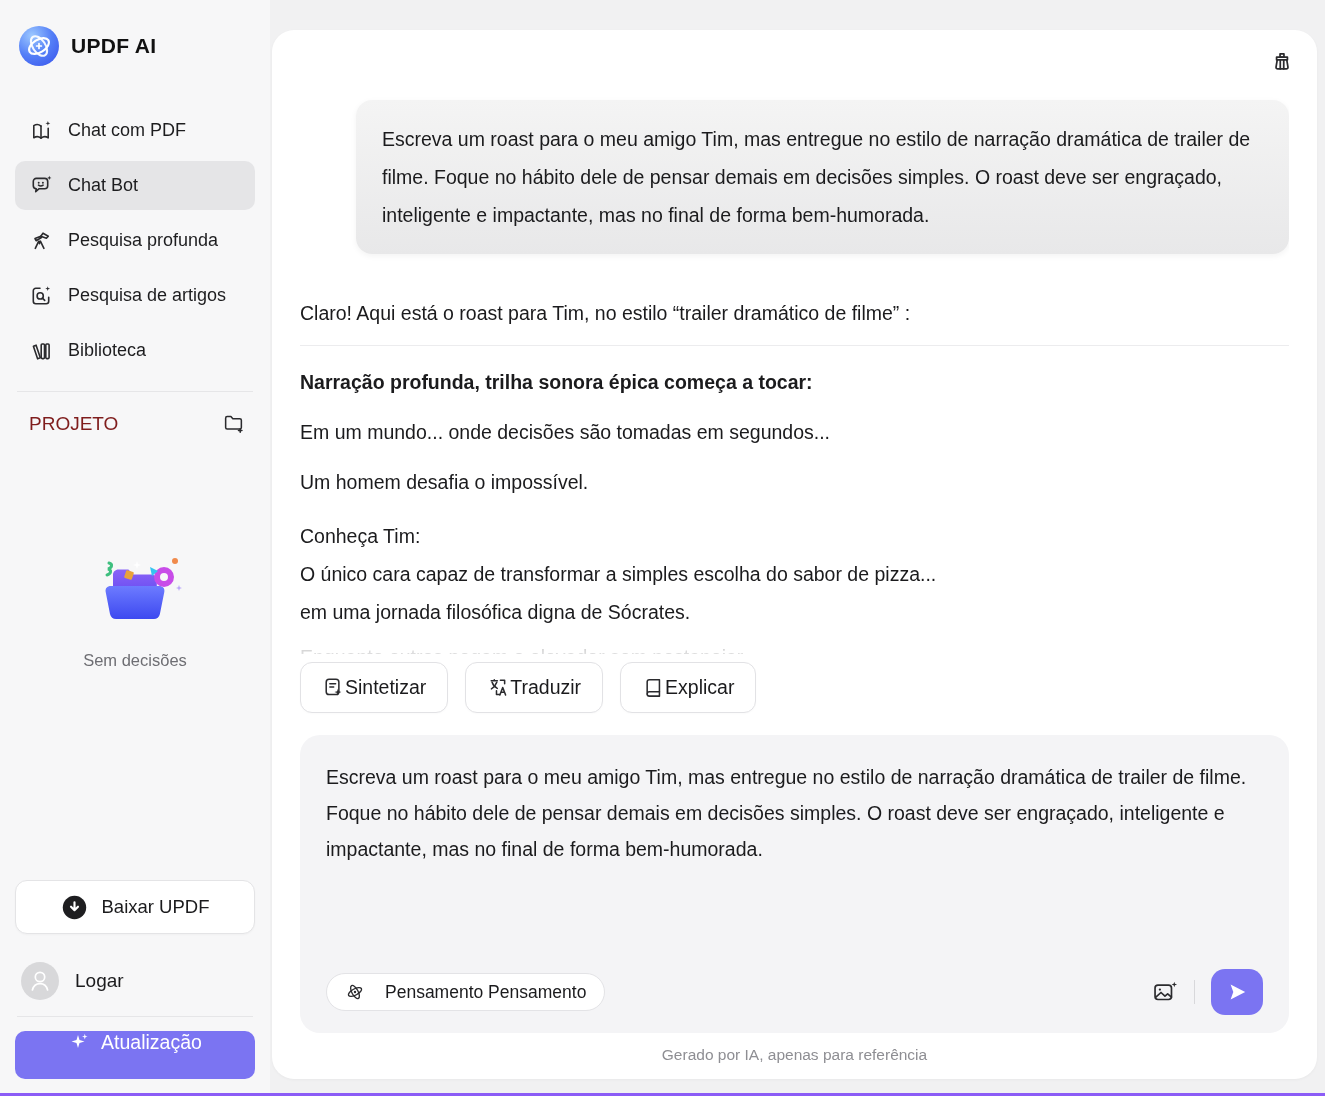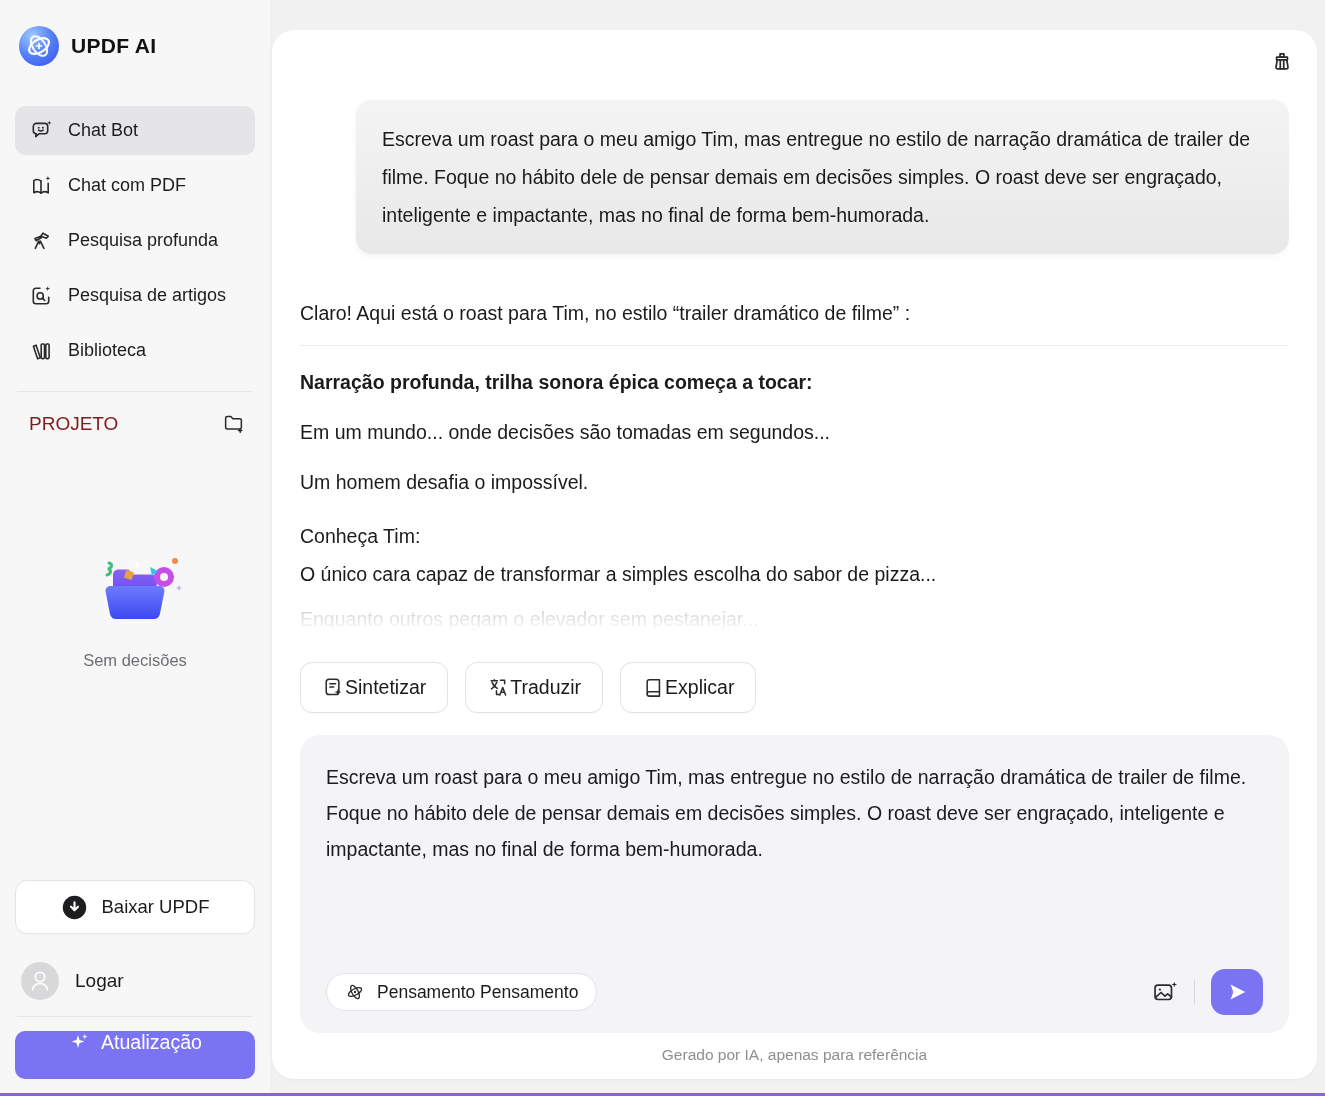--- a/index.html
+++ b/index.html
@@ -44,21 +44,21 @@
     -webkit-mask-image:linear-gradient(to bottom, rgba(0,0,0,.5), rgba(0,0,0,0) 95%);
     mask-image:linear-gradient(to bottom, rgba(0,0,0,.5), rgba(0,0,0,0) 95%); }
 
   .actions-row { display:flex; gap:17px; margin-top:8px; flex:none; }
   .action-btn { display:flex; align-items:center; gap:0; background:#fff; border:1px solid #E2E2E5; border-radius:12px; padding:0 21px; height:51px; font-size:19.5px; color:#1b1b1d; cursor:pointer; font-family:inherit; box-shadow:0 1px 2px rgba(0,0,0,.02); }
   .action-btn .icon { width:23px; height:23px; color:#2b2b2e; }
 
   .composer { flex:none; margin-top:22px; height:298px; background:#F4F4F6; border-radius:20px; padding:24px 26px 18px; display:flex; flex-direction:column; }
   .composer-text { font-size:19.5px; line-height:36px; color:#1b1b1d; outline:none; white-space:pre-wrap; }
   .composer-bottom { margin-top:auto; display:flex; align-items:center; }
-  .thinking-pill { display:flex; align-items:center; gap:12px; background:#fff; border:1px solid #E3E3E6; border-radius:999px; padding:0 18px; height:38px; font-size:17.5px; color:#1b1b1d; cursor:pointer; font-family:inherit; }
+  .thinking-pill { display:flex; align-items:center; gap:20px; background:#fff; border:1px solid #E3E3E6; border-radius:999px; padding:0 18px; height:38px; font-size:17.5px; color:#1b1b1d; cursor:pointer; font-family:inherit; }
   .thinking-pill .icon { width:20px; height:20px; color:#2b2b2e; }
   .composer-right { margin-left:auto; display:flex; align-items:center; gap:16px; }
   .imagegen-btn { width:27px; height:27px; color:#2b2b2e; background:none; border:none; padding:0; cursor:pointer; }
   .v-divider { width:1px; height:24px; background:#D8D8DB; }
   .send-btn { width:52px; height:46px; background:#7B74F2; border:none; border-radius:14px; display:flex; align-items:center; justify-content:center; cursor:pointer; }
   .send-btn .icon { width:24px; height:24px; }
 
   .card-footer { flex:none; text-align:center; font-size:15.5px; color:#8E8E93; padding:13px 0 9px; }
 </style>
 </head>
@@ -81,38 +81,38 @@
           <ellipse cx="20" cy="20" rx="11" ry="6.3" transform="rotate(-32 20 20)"></ellipse>
           <ellipse cx="20" cy="20" rx="11" ry="6.3" transform="rotate(56 20 20)" opacity=".92"></ellipse>
         </g>
         <g stroke="#fff" stroke-width="1.7" stroke-linecap="round">
           <path d="M20 17.6v4.8M17.6 20h4.8"></path>
         </g>
       </svg>
       <span class="brand">UPDF AI</span>
     </div>
 
+    <div class="nav-item">
+      <svg class="icon" viewBox="0 0 24 24" fill="none" stroke="currentColor" stroke-width="1.6" stroke-linecap="round" stroke-linejoin="round">
+        <path d="M12 7.1C9.9 5.3 6.9 5.3 4.8 6.7v12.1c2.1-1.4 5.1-1.4 7.2.3 2.1-1.7 5.1-1.7 7.2-.3V9.3"></path>
+        <path d="M12 7.1v12"></path>
+        <path d="M18.9 1.9l.6 1.8 1.8.6-1.8.6-.6 1.8-.6-1.8-1.8-.6 1.8-.6z" fill="currentColor" stroke="none"></path>
+      </svg>
+      <span>Chat com PDF</span>
+    </div>
+
     <div class="nav-item active">
       <svg class="icon" viewBox="0 0 24 24" fill="none" stroke="currentColor" stroke-width="1.6" stroke-linecap="round" stroke-linejoin="round">
         <path d="M4.3 7.4a3 3 0 0 1 3-3h8.4a3 3 0 0 1 3 3v4.4a3 3 0 0 1-3 3H9.9l-3.2 2.8.5-2.8a3 3 0 0 1-2.9-3z"></path>
         <circle cx="9.7" cy="8.8" r=".95" fill="currentColor" stroke="none"></circle>
         <circle cx="13.9" cy="8.8" r=".95" fill="currentColor" stroke="none"></circle>
         <path d="M9.5 11.2c1.4 1 3.2 1 4.6 0"></path>
         <path d="M20.3 1.7l.55 1.65 1.65.55-1.65.55-.55 1.65-.55-1.65-1.65-.55 1.65-.55z" fill="currentColor" stroke="none"></path>
       </svg>
       <span>Chat Bot</span>
-    </div>
-
-    <div class="nav-item">
-      <svg class="icon" viewBox="0 0 24 24" fill="none" stroke="currentColor" stroke-width="1.6" stroke-linecap="round" stroke-linejoin="round">
-        <path d="M12 7.1C9.9 5.3 6.9 5.3 4.8 6.7v12.1c2.1-1.4 5.1-1.4 7.2.3 2.1-1.7 5.1-1.7 7.2-.3V9.3"></path>
-        <path d="M12 7.1v12"></path>
-        <path d="M18.9 1.9l.6 1.8 1.8.6-1.8.6-.6 1.8-.6-1.8-1.8-.6 1.8-.6z" fill="currentColor" stroke="none"></path>
-      </svg>
-      <span>Chat com PDF</span>
     </div>
 
     <div class="nav-item">
       <svg class="icon" viewBox="0 0 24 24" fill="none" stroke="currentColor" stroke-width="1.6" stroke-linecap="round" stroke-linejoin="round">
         <path d="M14 4.2l5.3 3-1.9 2-5.6-2z"></path>
         <path d="M11.8 7.2L6 9.6l1.1 2.1 5.4-3.2"></path>
         <path d="M9.6 12.3l-3.3 7M11.4 12.1l3.5 7.2M10.4 12.3l.1 2.4"></path>
       </svg>
       <span>Pesquisa profunda</span>
     </div>
@@ -219,20 +219,21 @@
 
         <div class="ai-message">
           <div class="ai-intro">Claro! Aqui está o roast para Tim, no estilo “trailer dramático de filme” :</div>
           <hr class="ai-hr">
           <div class="ai-heading">Narração profunda, trilha sonora épica começa a tocar:</div>
           <div class="ai-p">Em um mundo... onde decisões são tomadas em segundos...</div>
           <div class="ai-p">Um homem desafia o impossível.</div>
           <div class="ai-multi">
             <div>Conheça Tim:</div>
             <div>O único cara capaz de transformar a simples escolha do sabor de pizza...</div>
+            <div>em uma jornada filosófica digna de Sócrates.</div>
           </div>
           <div class="ai-faded">Enquanto outros pegam o elevador sem pestanejar...</div>
         </div>
       </div>
 
       <div class="actions-row">
         <button class="action-btn">
           <svg class="icon" viewBox="0 0 24 24" fill="none" stroke="currentColor" stroke-width="1.6" stroke-linecap="round" stroke-linejoin="round">
             <rect x="4.4" y="3.4" width="13.2" height="16" rx="3"></rect>
             <path d="M8.2 8h6M8.2 11.5h4"></path>

